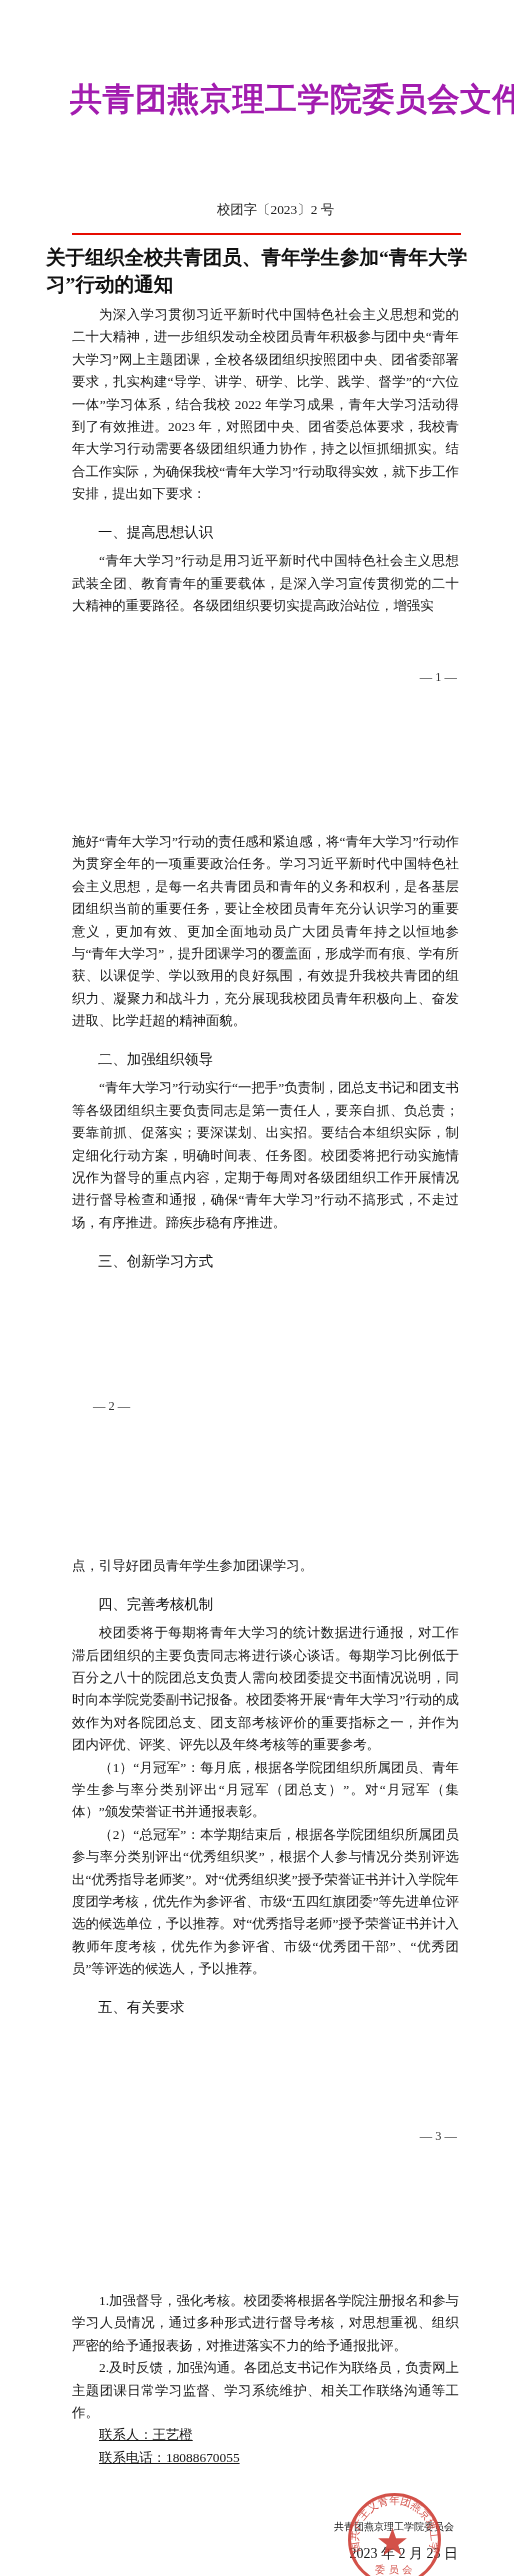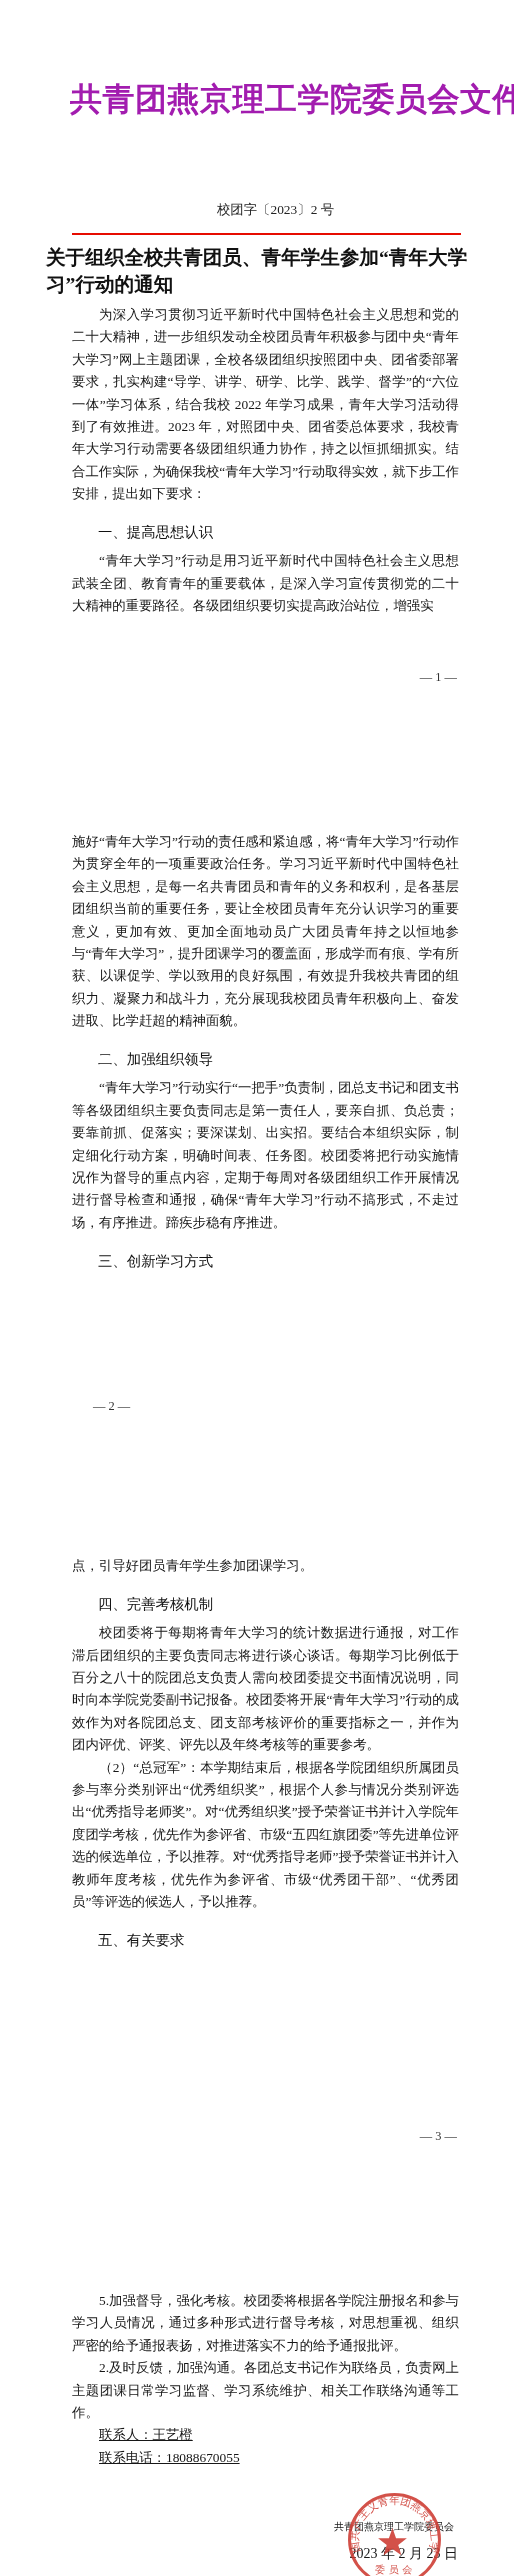--- a/index.html
+++ b/index.html
@@ -108,27 +108,28 @@
     <h3>二、加强组织领导</h3>
     <p class="indent">“青年大学习”行动实行“一把手”负责制，团总支书记和团支书等各级团组织主要负责同志是第一责任人，要亲自抓、负总责；要靠前抓、促落实；要深谋划、出实招。要结合本组织实际，制定细化行动方案，明确时间表、任务图。校团委将把行动实施情况作为督导的重点内容，定期于每周对各级团组织工作开展情况进行督导检查和通报，确保“青年大学习”行动不搞形式，不走过场，有序推进。蹄疾步稳有序推进。</p>
     <h3>三、创新学习方式</h3>
   </div>
   <div class="pageno pn-left" style="top:1399px;">— 2 —</div>
 
   <div class="page" style="top:1555px;">
     <p class="cont">点，引导好团员青年学生参加团课学习。</p>
     <h3>四、完善考核机制</h3>
     <p class="indent">校团委将于每期将青年大学习的统计数据进行通报，对工作滞后团组织的主要负责同志将进行谈心谈话。每期学习比例低于百分之八十的院团总支负责人需向校团委提交书面情况说明，同时向本学院党委副书记报备。校团委将开展“青年大学习”行动的成效作为对各院团总支、团支部考核评价的重要指标之一，并作为团内评优、评奖、评先以及年终考核等的重要参考。</p>
+    <p class="indent">（1）“月冠军”：每月底，根据各学院团组织所属团员、青年学生参与率分类别评出“月冠军（团总支）”。对“月冠军（集体）”颁发荣誉证书并通报表彰。</p>
     <p class="indent">（2）“总冠军”：本学期结束后，根据各学院团组织所属团员参与率分类别评出“优秀组织奖”，根据个人参与情况分类别评选出“优秀指导老师奖”。对“优秀组织奖”授予荣誉证书并计入学院年度团学考核，优先作为参评省、市级“五四红旗团委”等先进单位评选的候选单位，予以推荐。对“优秀指导老师”授予荣誉证书并计入教师年度考核，优先作为参评省、市级“优秀团干部”、“优秀团员”等评选的候选人，予以推荐。</p>
     <h3>五、有关要求</h3>
   </div>
   <div class="pageno pn-right" style="top:2129px;">— 3 —</div>
 
   <div class="page" style="top:2290px;">
-    <p class="indent">5.加强督导，强化考核。校团委将根据各学院注册报名和参与学习人员情况，通过多种形式进行督导考核，对思想重视、组织严密的给予通报表扬，对推进落实不力的给予通报批评。</p>
+    <p class="indent">1.加强督导，强化考核。校团委将根据各学院注册报名和参与学习人员情况，通过多种形式进行督导考核，对思想重视、组织严密的给予通报表扬，对推进落实不力的给予通报批评。</p>
     <p class="indent">2.及时反馈，加强沟通。各团总支书记作为联络员，负责网上主题团课日常学习监督、学习系统维护、相关工作联络沟通等工作。</p>
     <p class="contact">联系人：王艺橙</p>
     <p class="contact">联系电话：18088670055</p>
   </div>
 
   <div class="signature">共青团燕京理工学院委员会</div>
   <div class="sign-date">2023 年 2 月 23 日</div>
 
   <svg class="seal" viewBox="-100 -100 200 200">
     <circle cx="0" cy="0" r="89" fill="none" stroke="#cd3a31" stroke-width="6"></circle>

